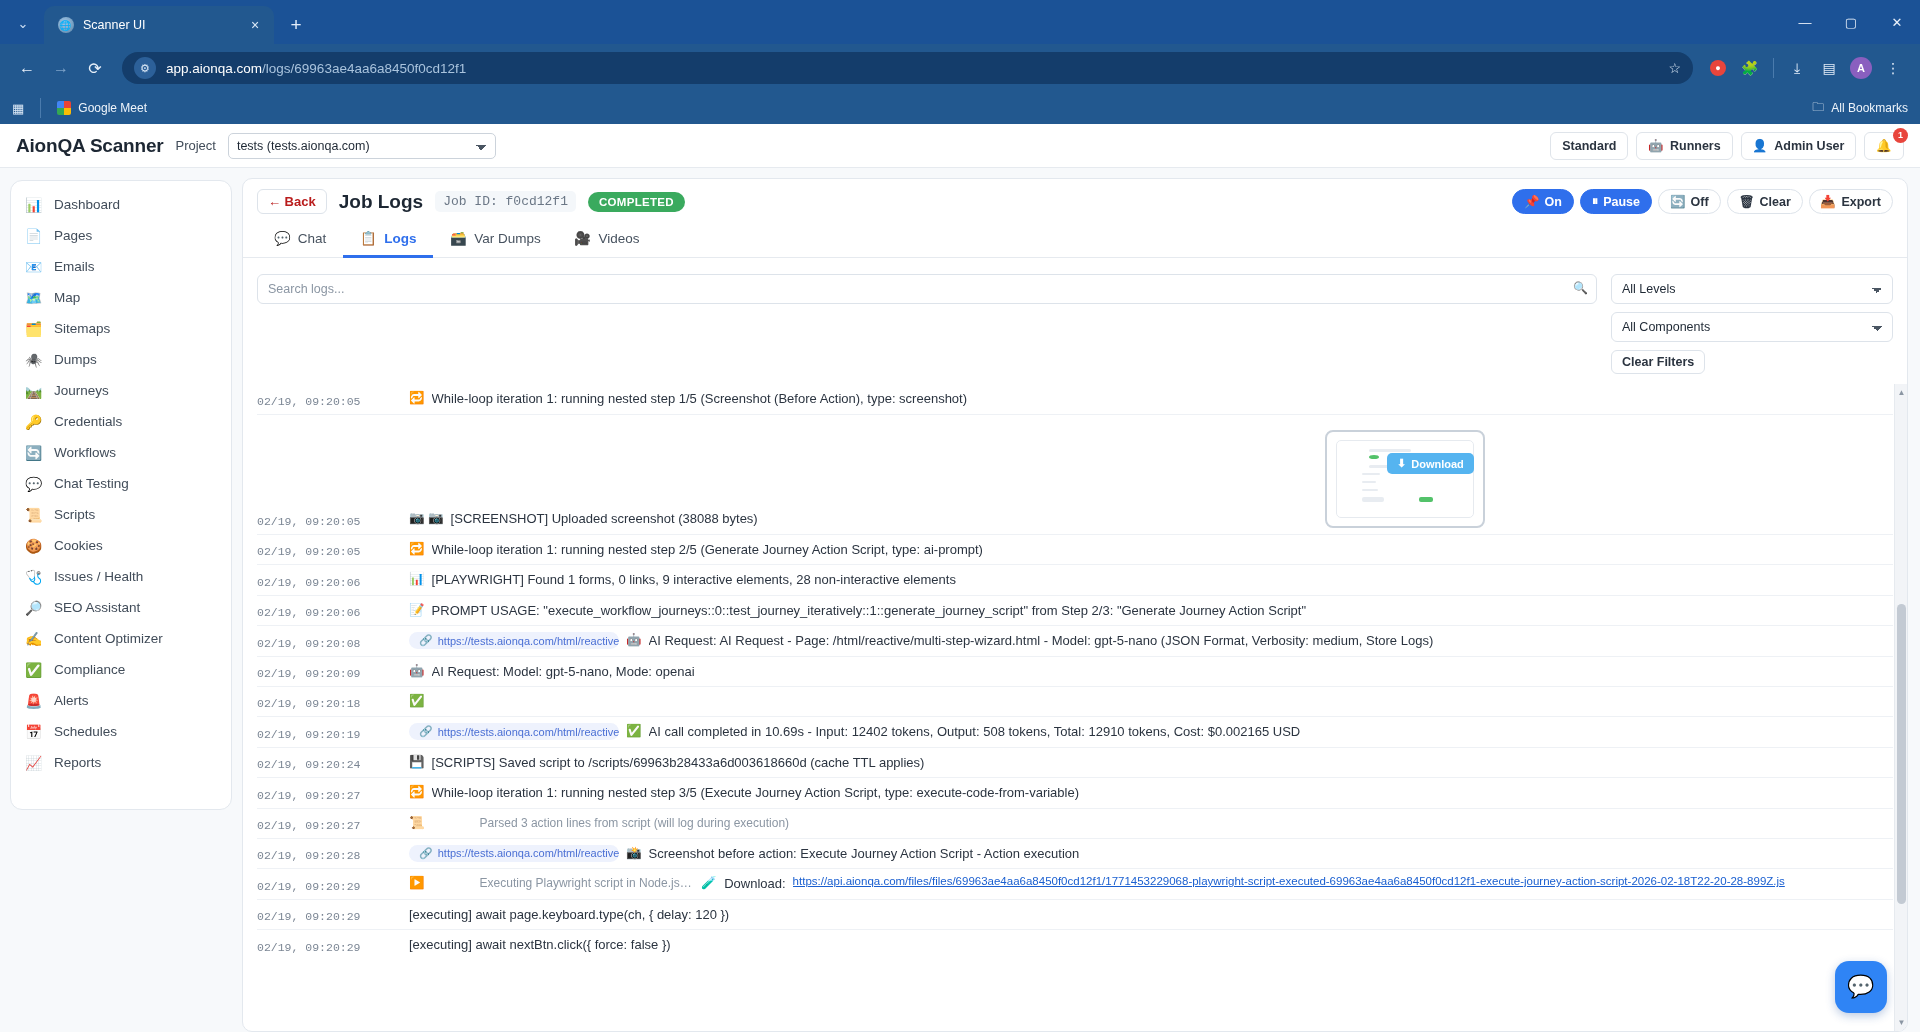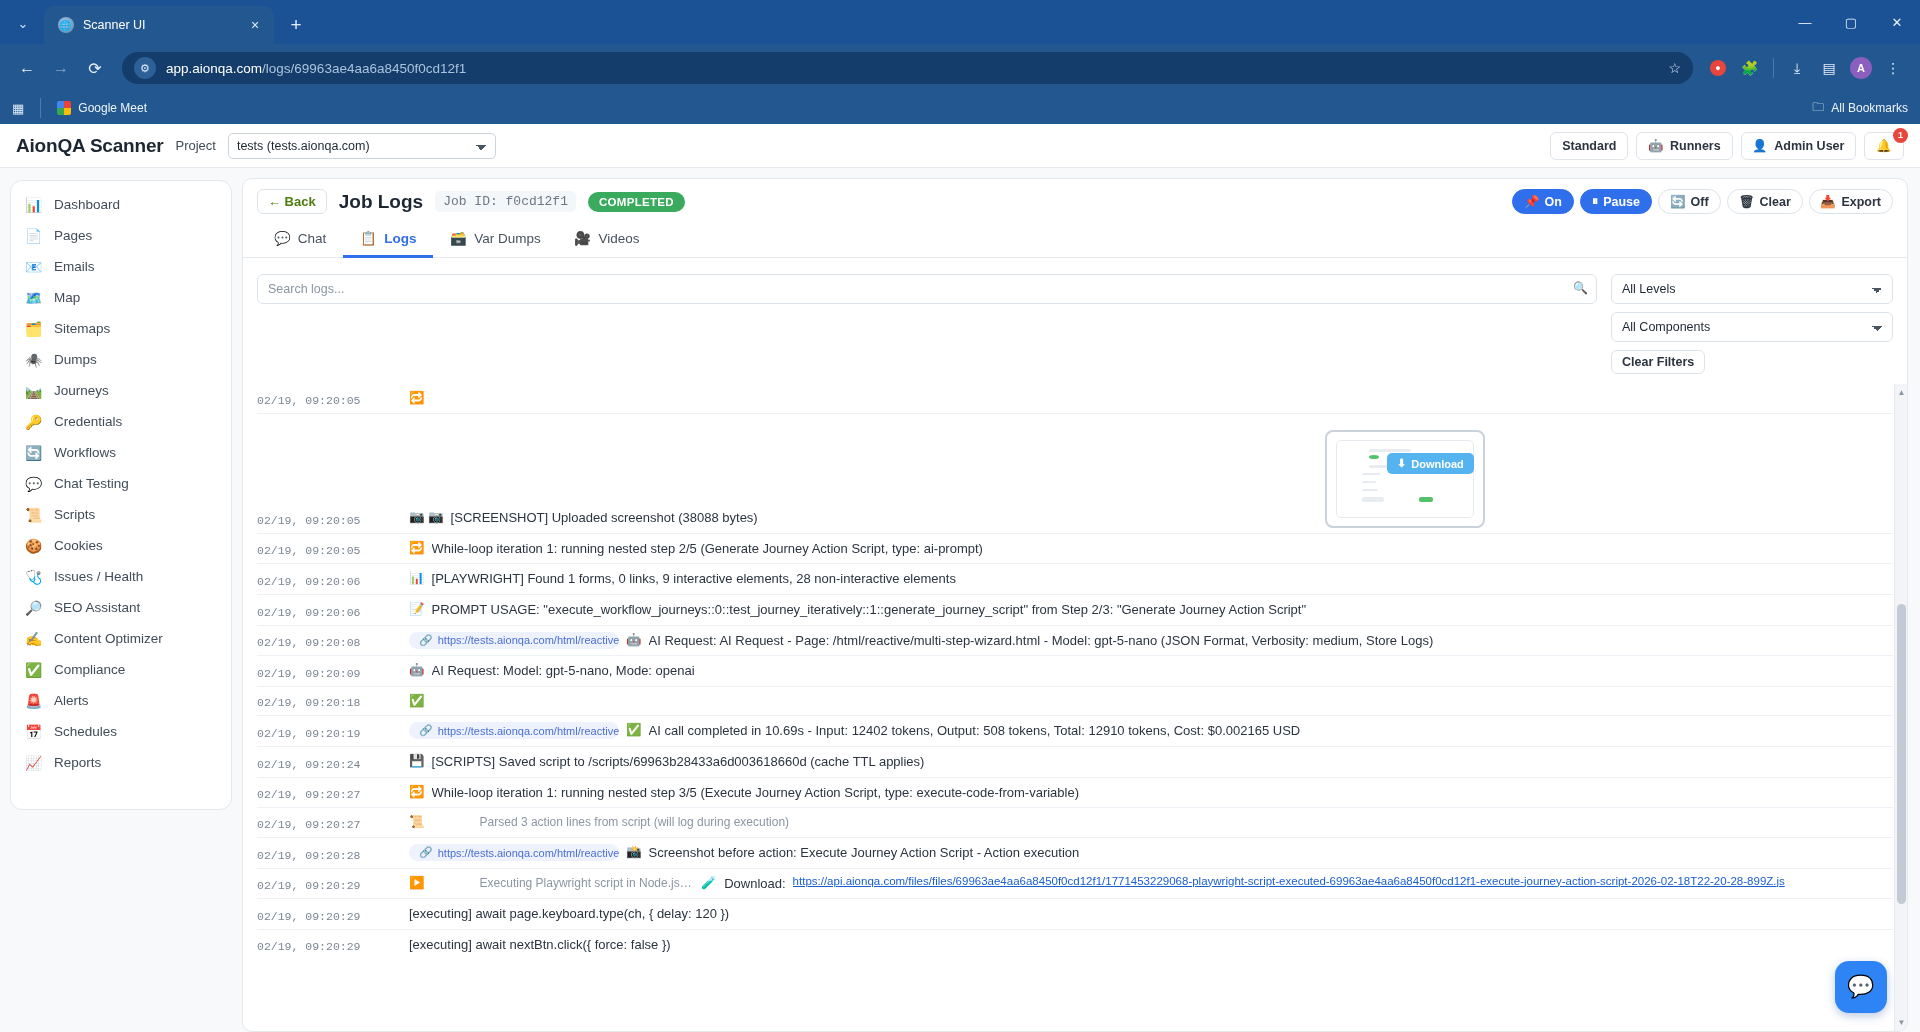--- a/index.html
+++ b/index.html
@@ -195,21 +195,21 @@
     height: 100%;
     display:flex; flex-direction:column;
     overflow:hidden;
   }
   .panel-head {
     display:flex; align-items:center; gap: 12px;
     padding: 10px 14px 8px 14px;
   }
   .back-btn {
     border:1px solid #dde3ea; border-radius:6px; background:#fff;
-    font-size:13px; font-weight:bold; color:#4d7c0f;
+    font-size:13px; font-weight:bold; color:#b91c1c;
     padding: 4px 10px;
   }
   .page-title { font-size:19px; font-weight:bold; color:#1d2733; }
   .jobid {
     font-family:"Liberation Mono", monospace;
     font-size:13px; color:#6b7786;
     background:#f4f7fa; border-radius:5px; padding:3px 8px;
   }
   .status-pill {
     background:#3aaa5e; color:#fff;
@@ -589,20 +589,21 @@
         </div>
       </div>
 
       <div class="log-area">
         <div class="log-list">
 
           <div class="log-row">
             <div class="log-time">02/19, 09:20:05</div>
             <div class="log-msg">
               <span class="emoji">🔁</span>
+              <span class="log-text">While-loop iteration 1: running nested step 1/5 (Screenshot (Before Action), type: screenshot)</span>
             </div>
           </div>
 
           <div class="log-row tall-row">
             <div class="log-time">02/19, 09:20:05</div>
             <div class="log-msg">
               <span class="emoji">📷 📷</span>
               <span class="log-text">[SCREENSHOT] Uploaded screenshot (38088 bytes)</span>
             </div>
           </div>

